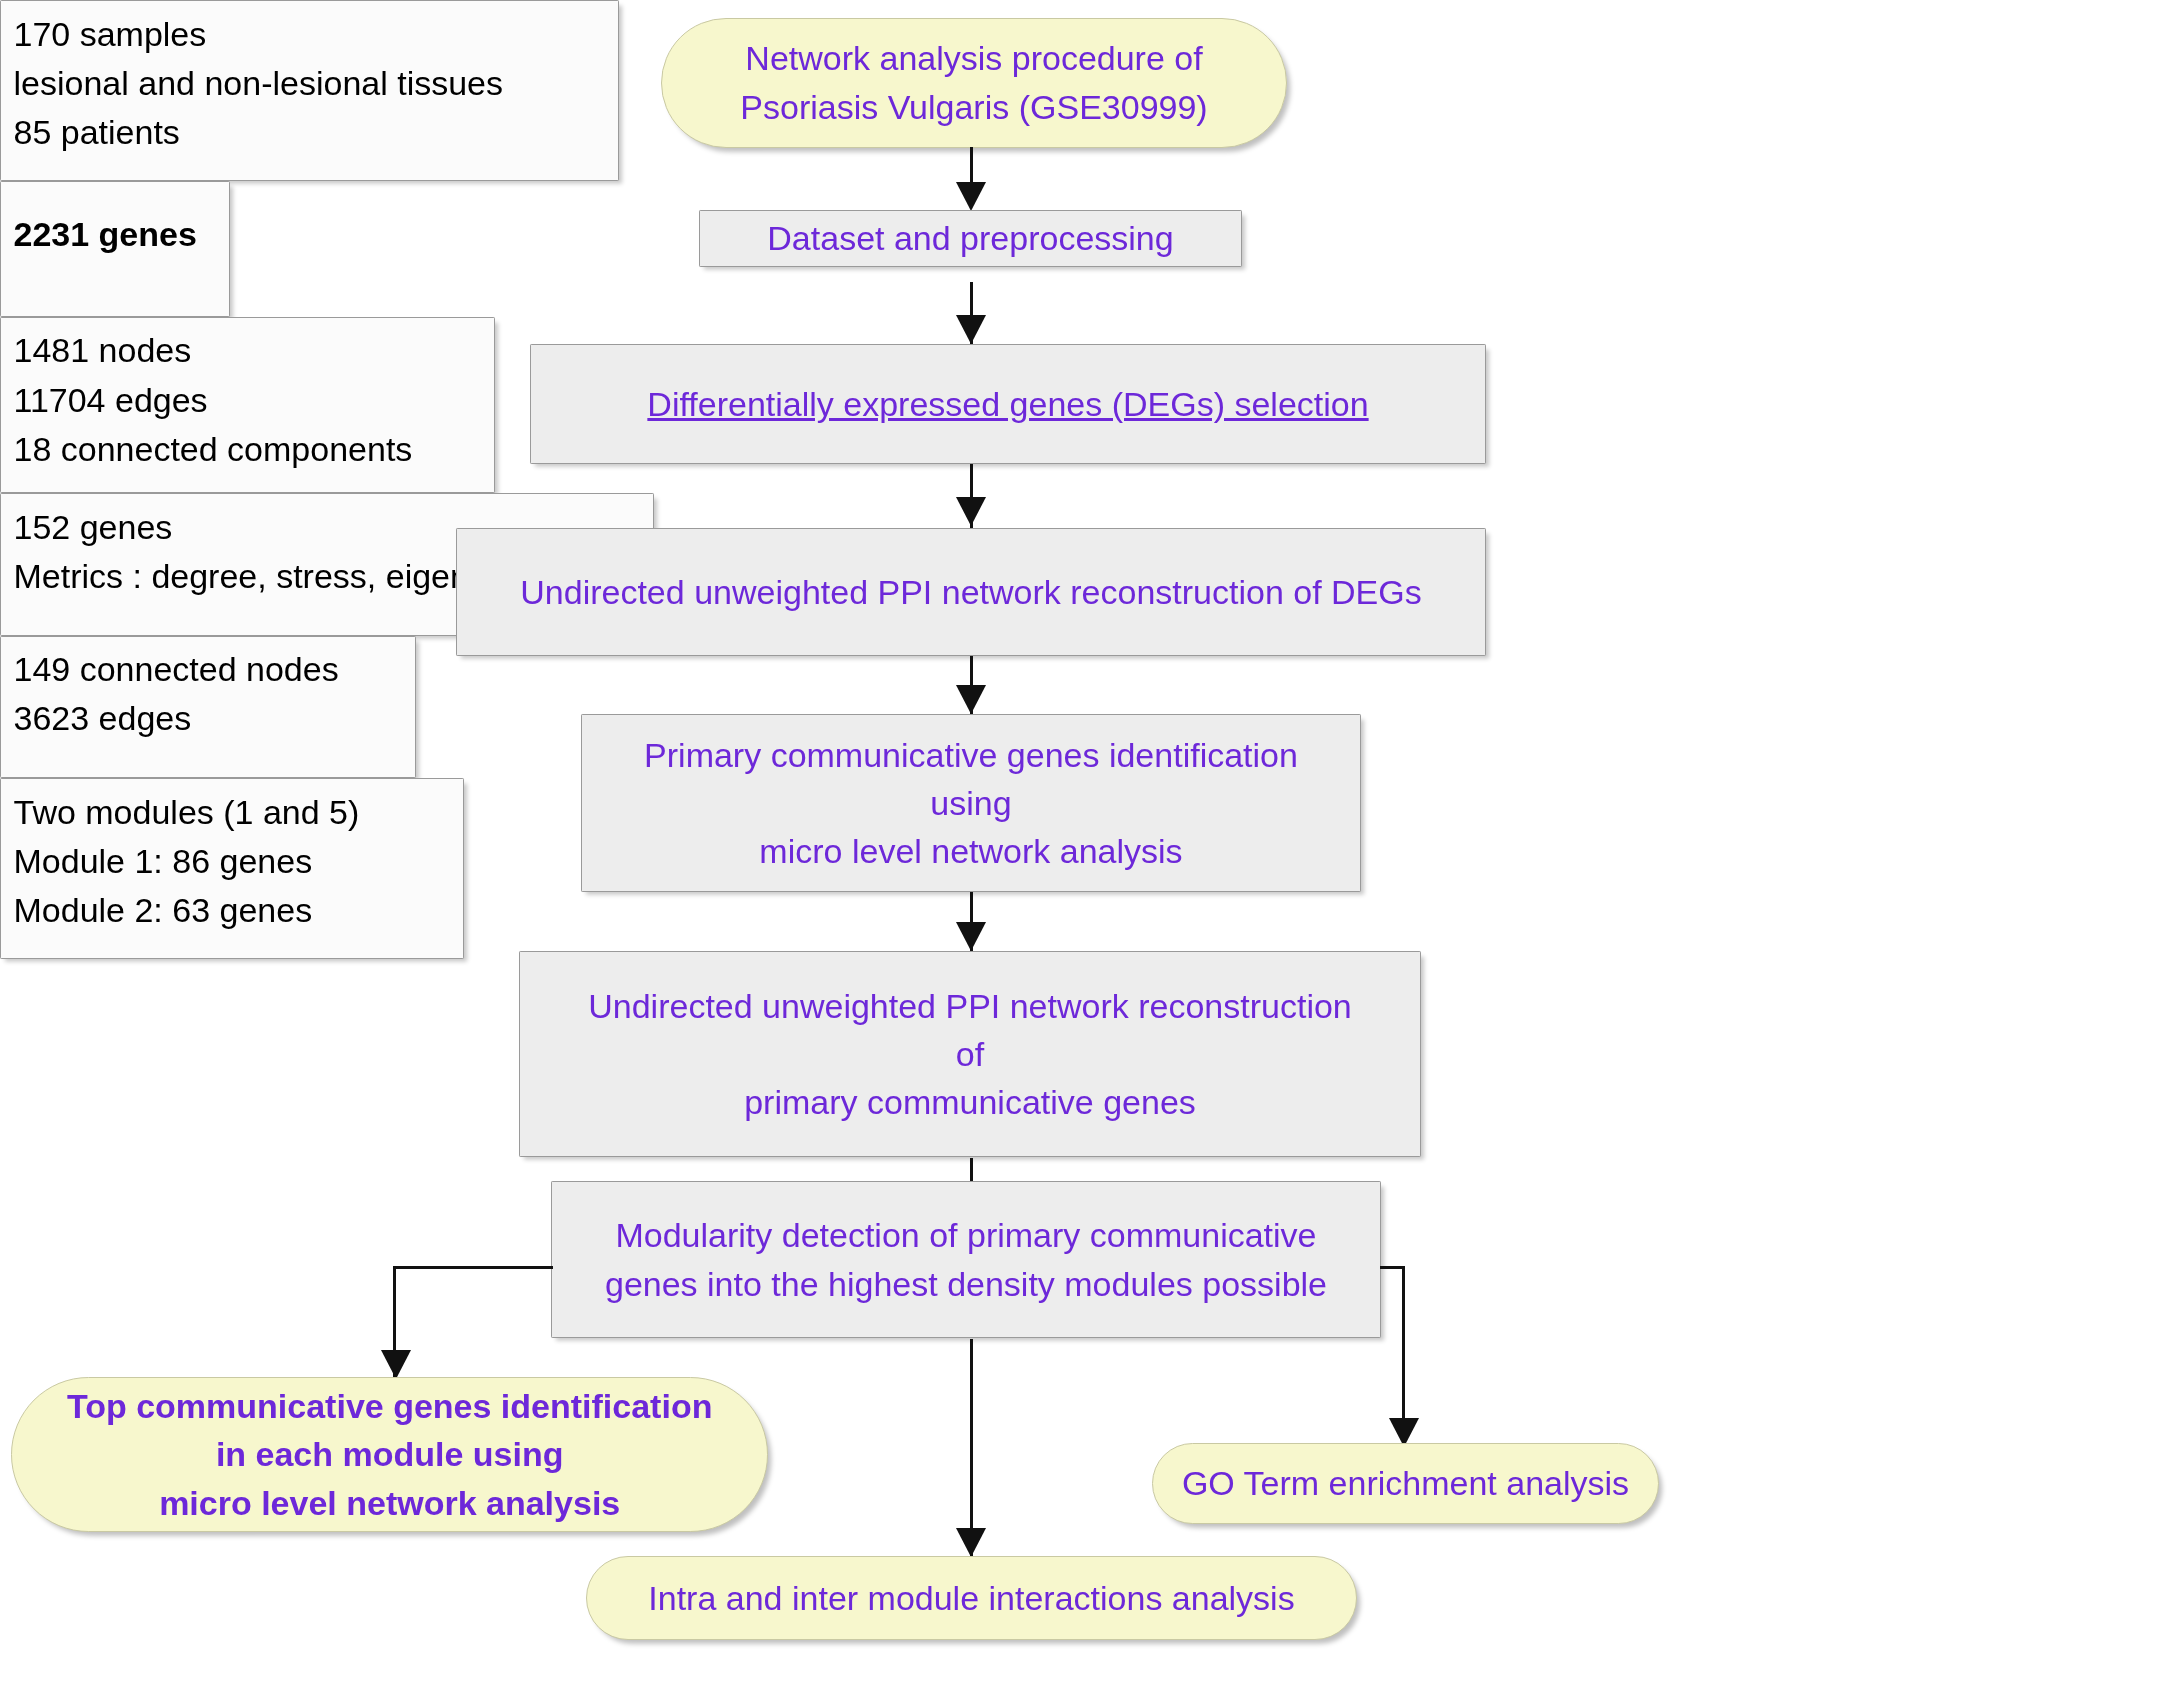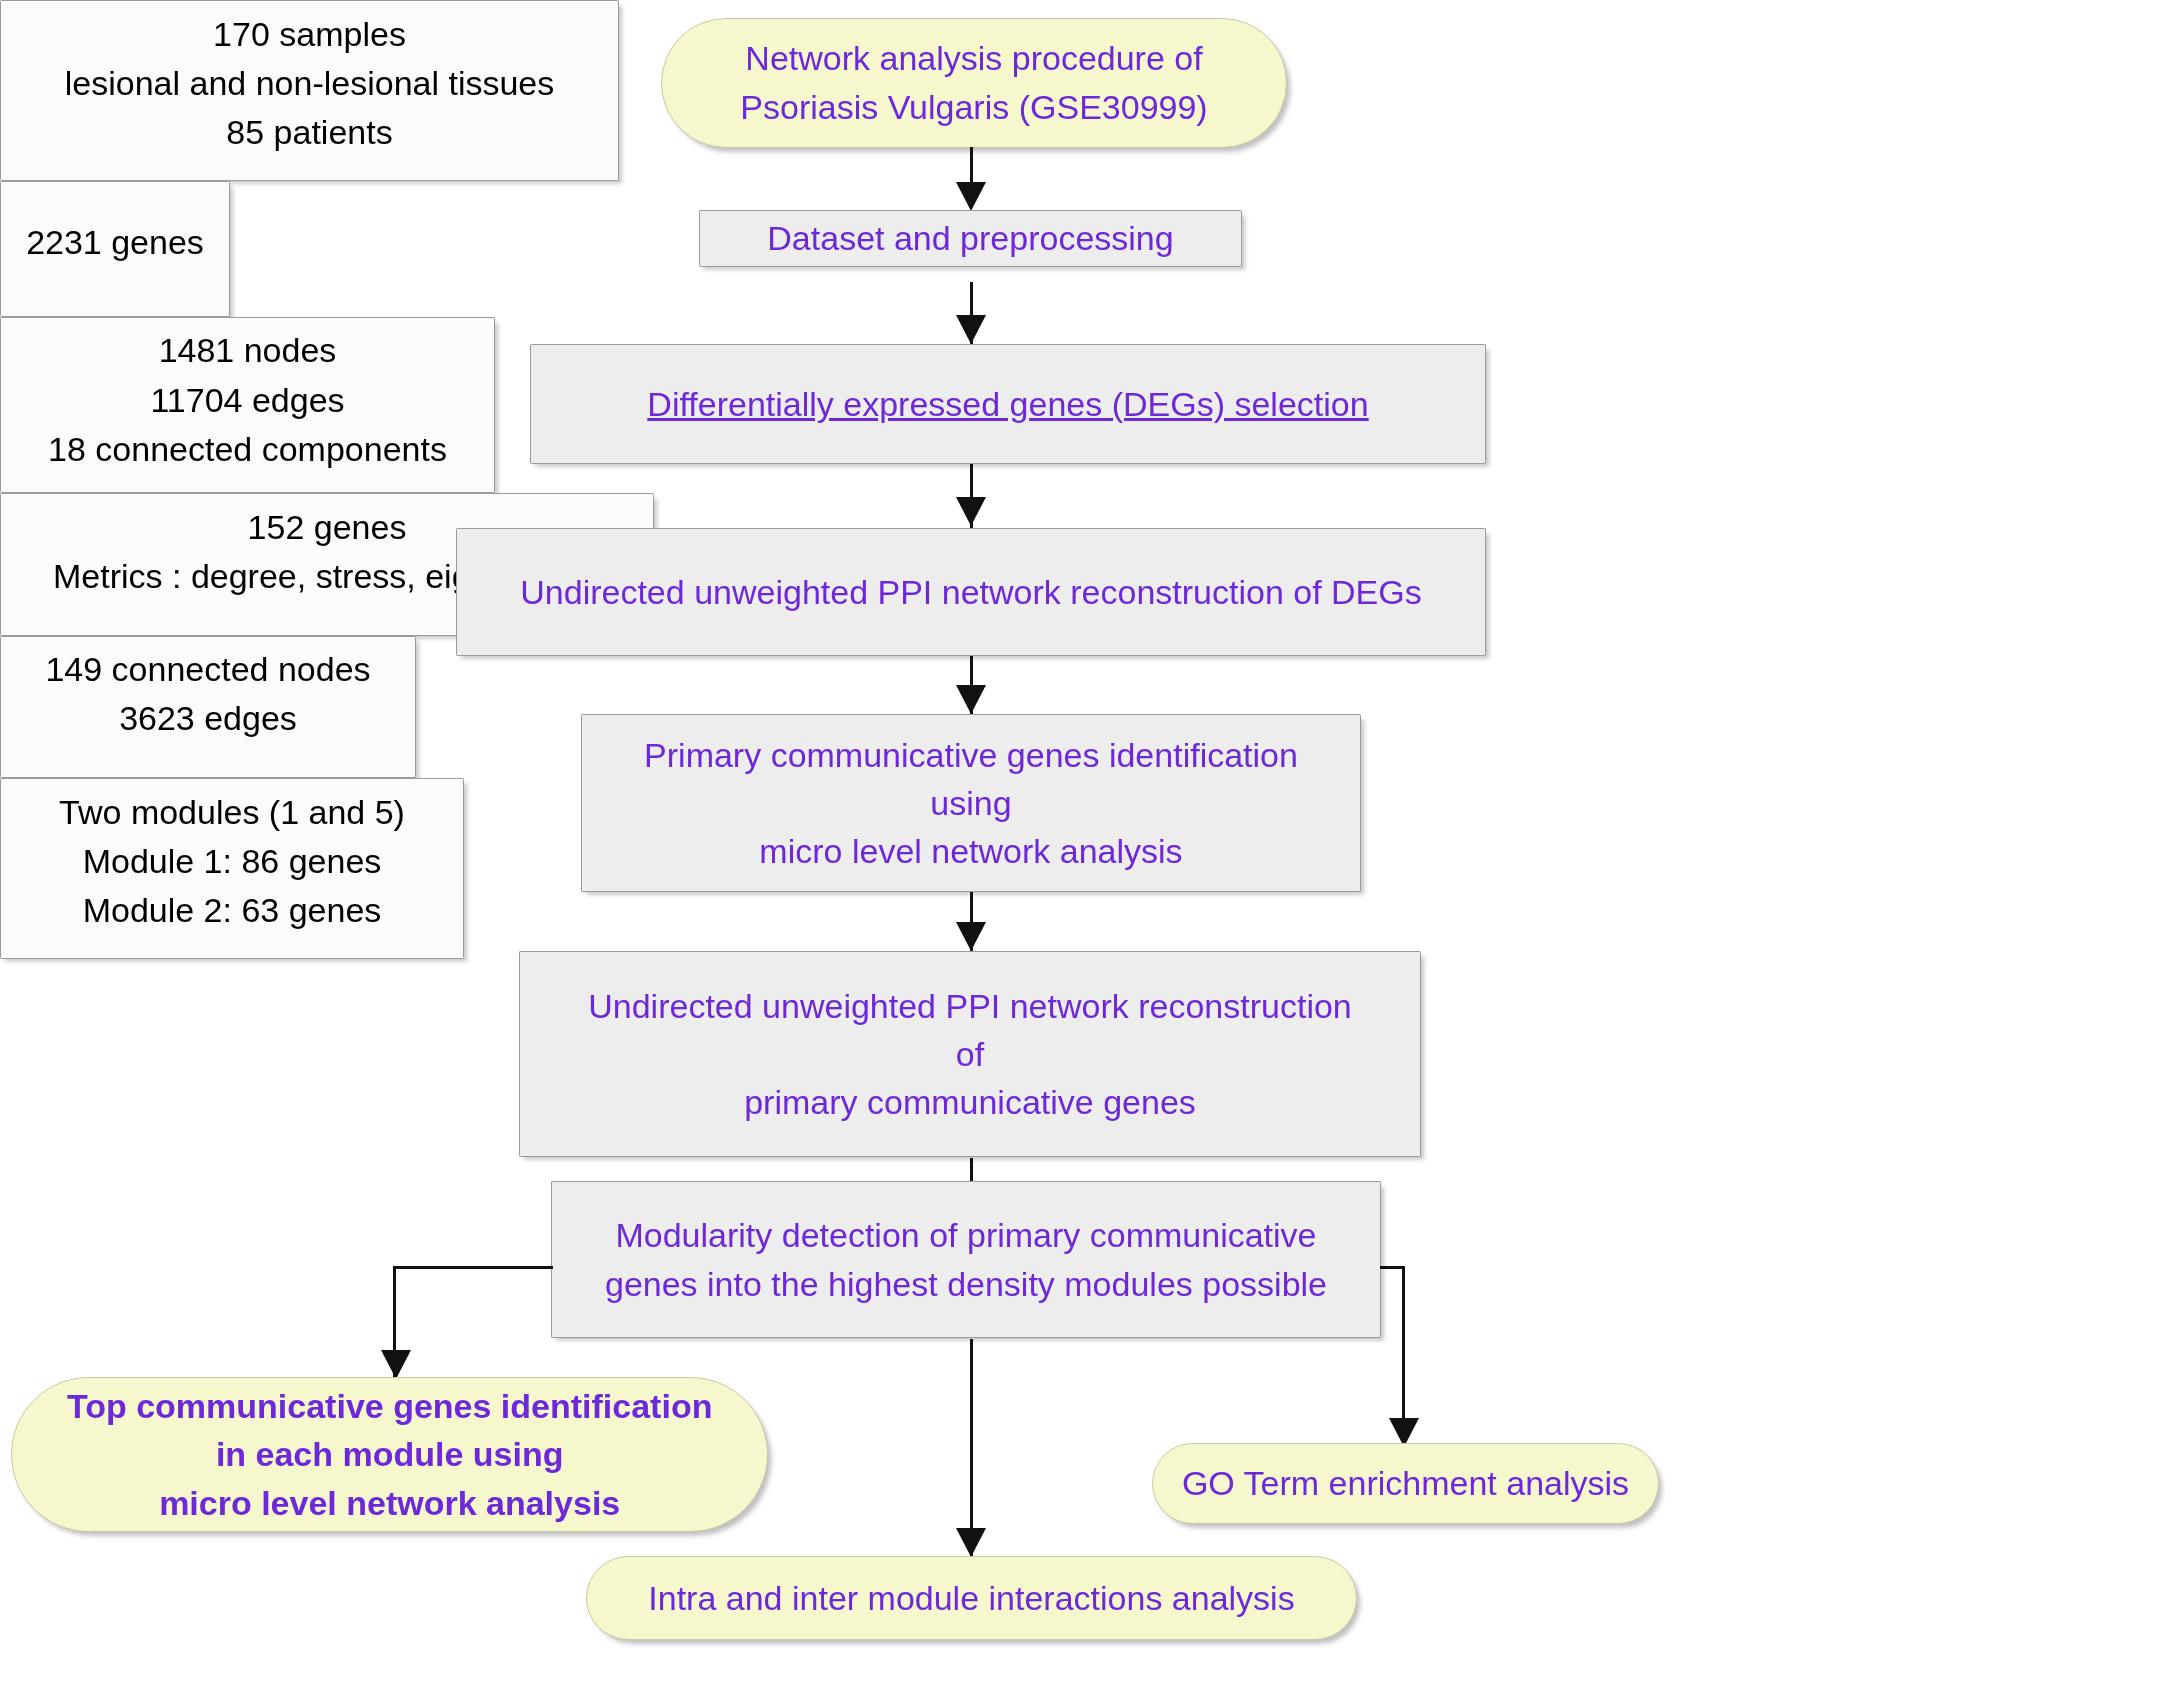--- a/index.html
+++ b/index.html
@@ -45,21 +45,21 @@
     font-size:34px;
   }
 
   .note{
     background:#fbfbfb;
     border:1.9px solid #9a9a9a;
     border-radius:1.2px;
     box-shadow:3.7px 4.4px 4.4px -1.2px rgba(0,0,0,0.22);
     font-size:34px;
     justify-content:flex-start;
-    text-align:center;
+    text-align:left;
     padding:8.7px 12.5px;
     align-items:flex-start;
     flex-direction:column;
   }
   .note .ln{display:block;white-space:nowrap;line-height:1.45;}
 
   
   .vline{
     position:absolute;
     width:3.1px;
@@ -140,21 +140,21 @@
 
   <div class="node term" style="left:1152px; top:1443px; width:507px; height:81px;">GO Term enrichment analysis</div>
 
   <div class="note" style="left:1553px; top:119px; width:592px; height:162px;">
     <span class="ln">170 samples</span>
     <span class="ln">lesional and non-lesional tissues</span>
     <span class="ln">85 patients</span>
   </div>
 
   <div class="note" style="left:1553px; top:350px; width:203px; height:116px; justify-content:center;">
-    <span class="ln" style="margin-top:27px;">2231 genes</span>
+    <span class="ln" style="margin-top:19px;font-weight:bold;">2231 genes</span>
   </div>
 
   <div class="note" style="left:1553px; top:519px; width:468px; height:157px;">
     <span class="ln">1481 nodes</span>
     <span class="ln">11704 edges</span>
     <span class="ln">18 connected components</span>
   </div>
 
   <div class="note" style="left:1553px; top:735px; width:627px; height:123px;">
     <span class="ln">152 genes</span>

